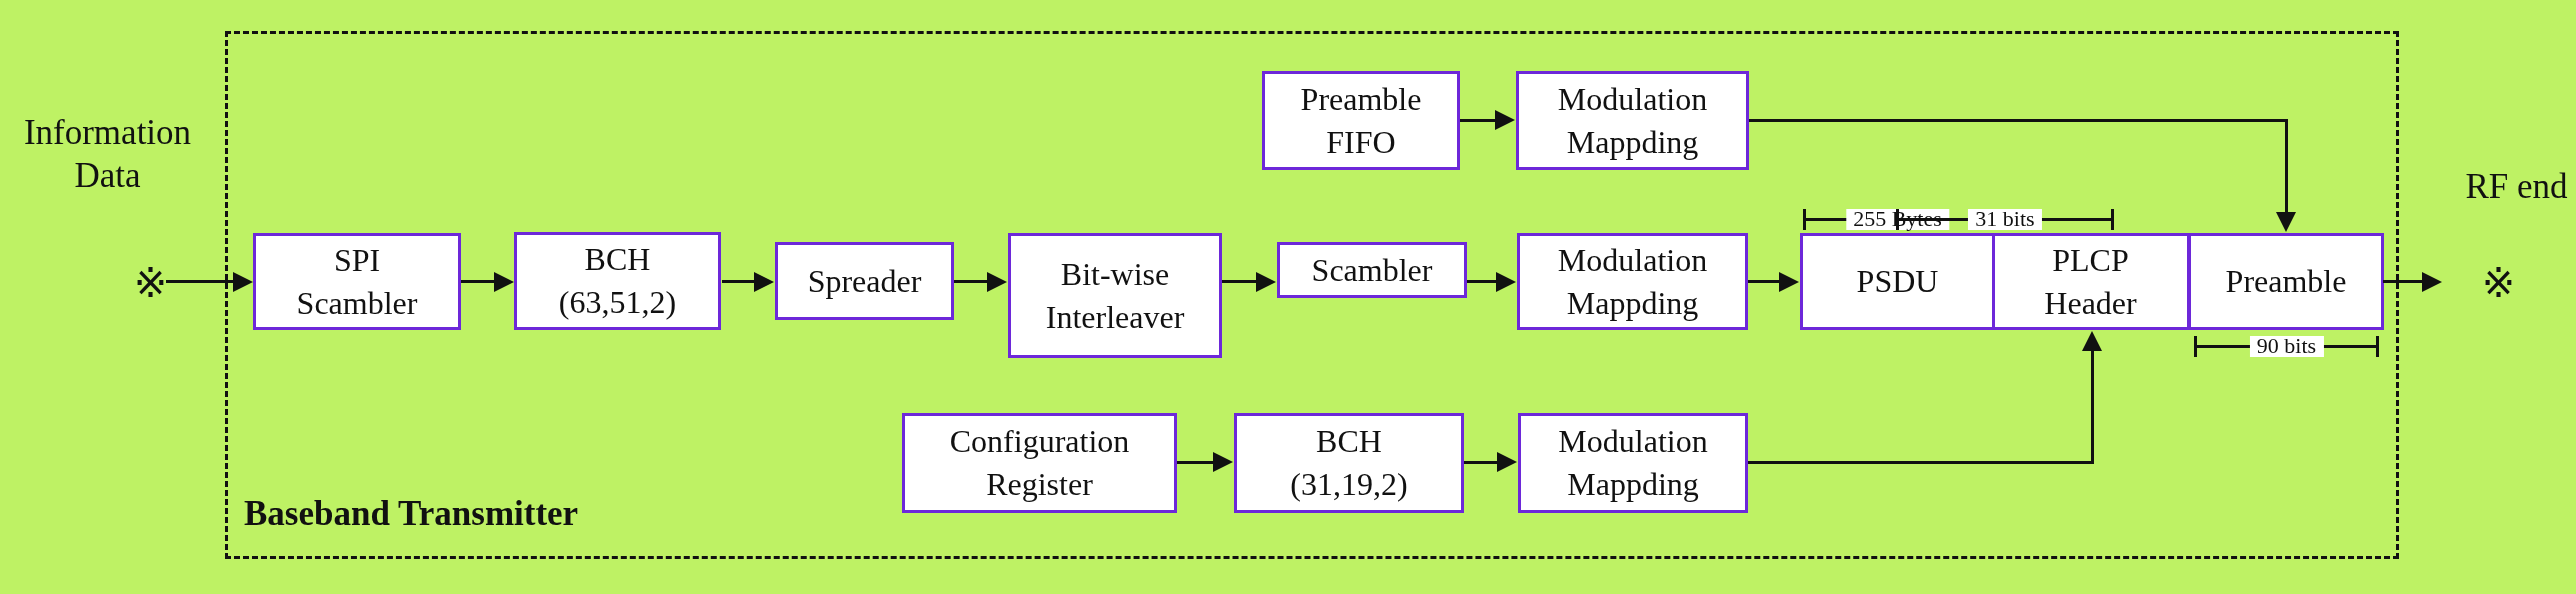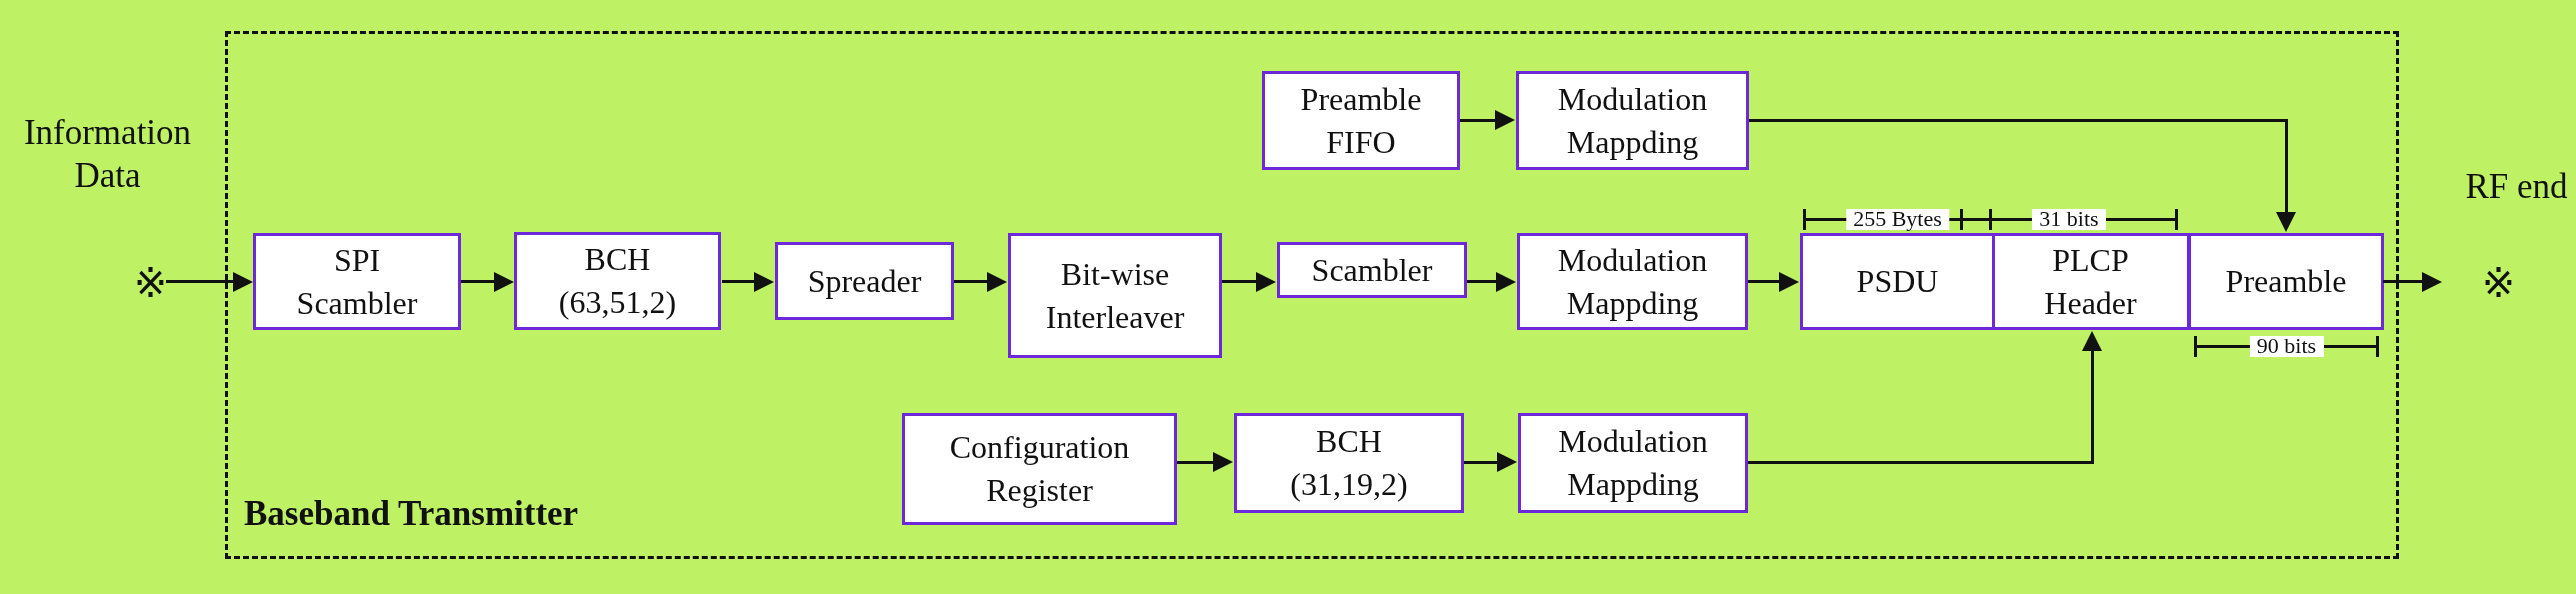--- a/index.html
+++ b/index.html
@@ -134,38 +134,38 @@
 
   <div class="box" style="left:1262px;top:71px;width:198px;height:99px;">
     <span>Preamble</span>
     <span>FIFO</span>
   </div>
   <div class="box" style="left:1516px;top:71px;width:233px;height:99px;">
     <span>Modulation</span>
     <span>Mappding</span>
   </div>
 
-  <div class="box" style="left:902px;top:413px;width:275px;height:112px;">
+  <div class="box" style="left:902px;top:413px;width:275px;height:100px;">
     <span>Configuration</span>
     <span>Register</span>
   </div>
   <div class="box" style="left:1234px;top:413px;width:230px;height:100px;">
     <span>BCH</span>
     <span>(31,19,2)</span>
   </div>
   <div class="box" style="left:1518px;top:413px;width:230px;height:100px;">
     <span>Modulation</span>
     <span>Mappding</span>
   </div>
 
   <div class="ruler" style="left:1803px;top:209px;width:189px;">
     <div class="ruler-line"></div>
     <span class="ruler-label">255 Bytes</span>
   </div>
-  <div class="ruler" style="left:1960px;top:209px;width:218px;">
+  <div class="ruler" style="left:1896px;top:209px;width:218px;">
     <div class="ruler-line"></div>
     <span class="ruler-label">31 bits</span>
   </div>
   <div class="ruler" style="left:2194px;top:336px;width:185px;">
     <div class="ruler-line"></div>
     <span class="ruler-label">90 bits</span>
   </div>
 
   <div class="hline" style="left:166px;top:280px;width:70px;"></div>
   <div class="ah-right" style="left:233px;top:272px;"></div>

